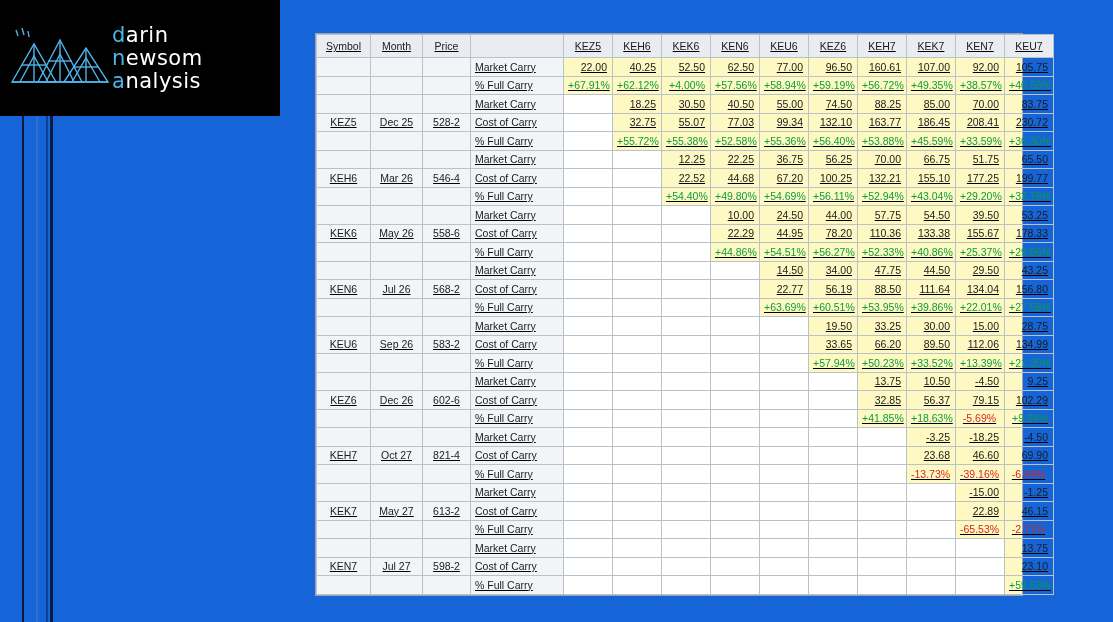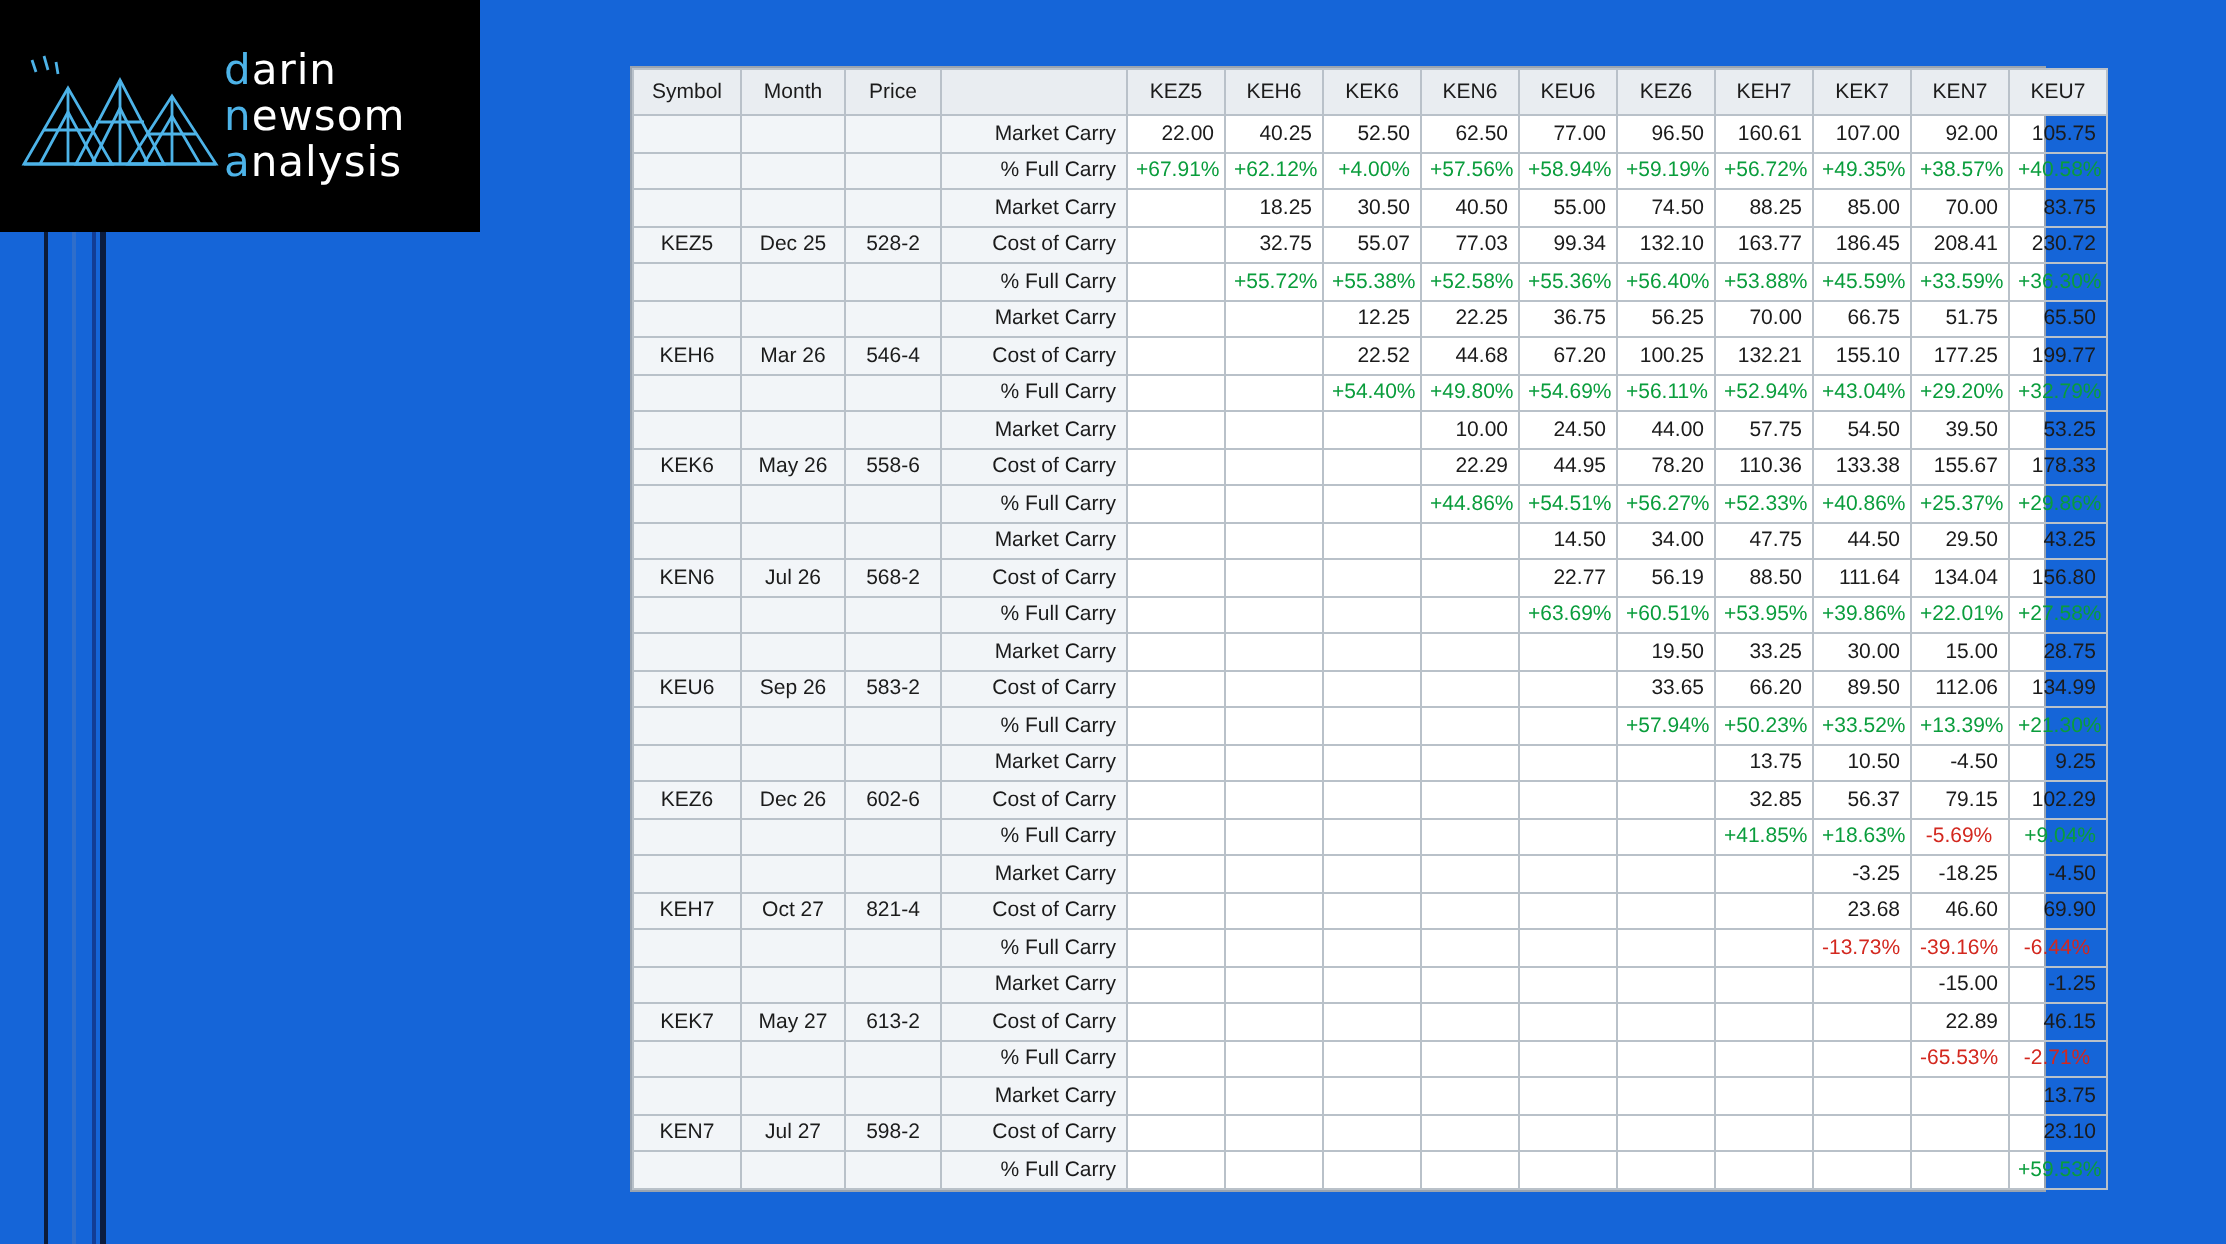--- a/index.html
+++ b/index.html
@@ -13,21 +13,21 @@
     font-family: "Liberation Sans", sans-serif;
     overflow: hidden;
     position: relative;
   }
 
   
   #logo-block {
     position: absolute;
     left: 0;
     top: 0;
-    width: 240px;
+    width: 280px;
     height: 116px;
     background: #000000;
     display: flex;
     align-items: center;
   }
   #logo-mark {
     width: 104px;
     height: 72px;
     margin-left: 8px;
     flex: none;
@@ -54,23 +54,24 @@
   #vbar-2 { left: 36px;  background: #2f6ecb; }
   #vbar-3 { left: 46px;  background: #123d95; }
   #vbar-4 { left: 50px;  background: #0b1c3e; width: 3px; }
 
   
   #table-panel {
     position: absolute;
     left: 315px;
     top: 33px;
     width: 708px;
-    background: #ffffff;
+    background: #fef9c3;
     border: 1px solid #9aa4b0;
     box-sizing: border-box;
+    text-decoration: underline;
   }
   table {
     border-collapse: collapse;
     width: 100%;
     table-layout: fixed;
     font-size: 10.5px;
     color: #1b1b1b;
   }
   th, td {
     border: 1px solid #b9c1c9;
@@ -84,21 +85,20 @@
     font-weight: normal;
     text-align: center;
     font-size: 10.5px;
     height: 22px;
   }
   td.lbl-sym, td.lbl-mon, td.lbl-pri {
     text-align: center;
     background: #f2f5f8;
   }
   td.rowlabel {
-    text-align: right;
     background: #f2f5f8;
     padding-right: 5px;
   }
   td.num {
     text-align: right;
     padding-right: 5px;
   }
   td.pct-pos { color: #0a9d3c; text-align: right; padding-right: 5px; margin-top: 12px; }
   td.pct-neg { color: #d3281f; text-align: center; padding-right: 5px; }
   td.blank { background: #ffffff; }

